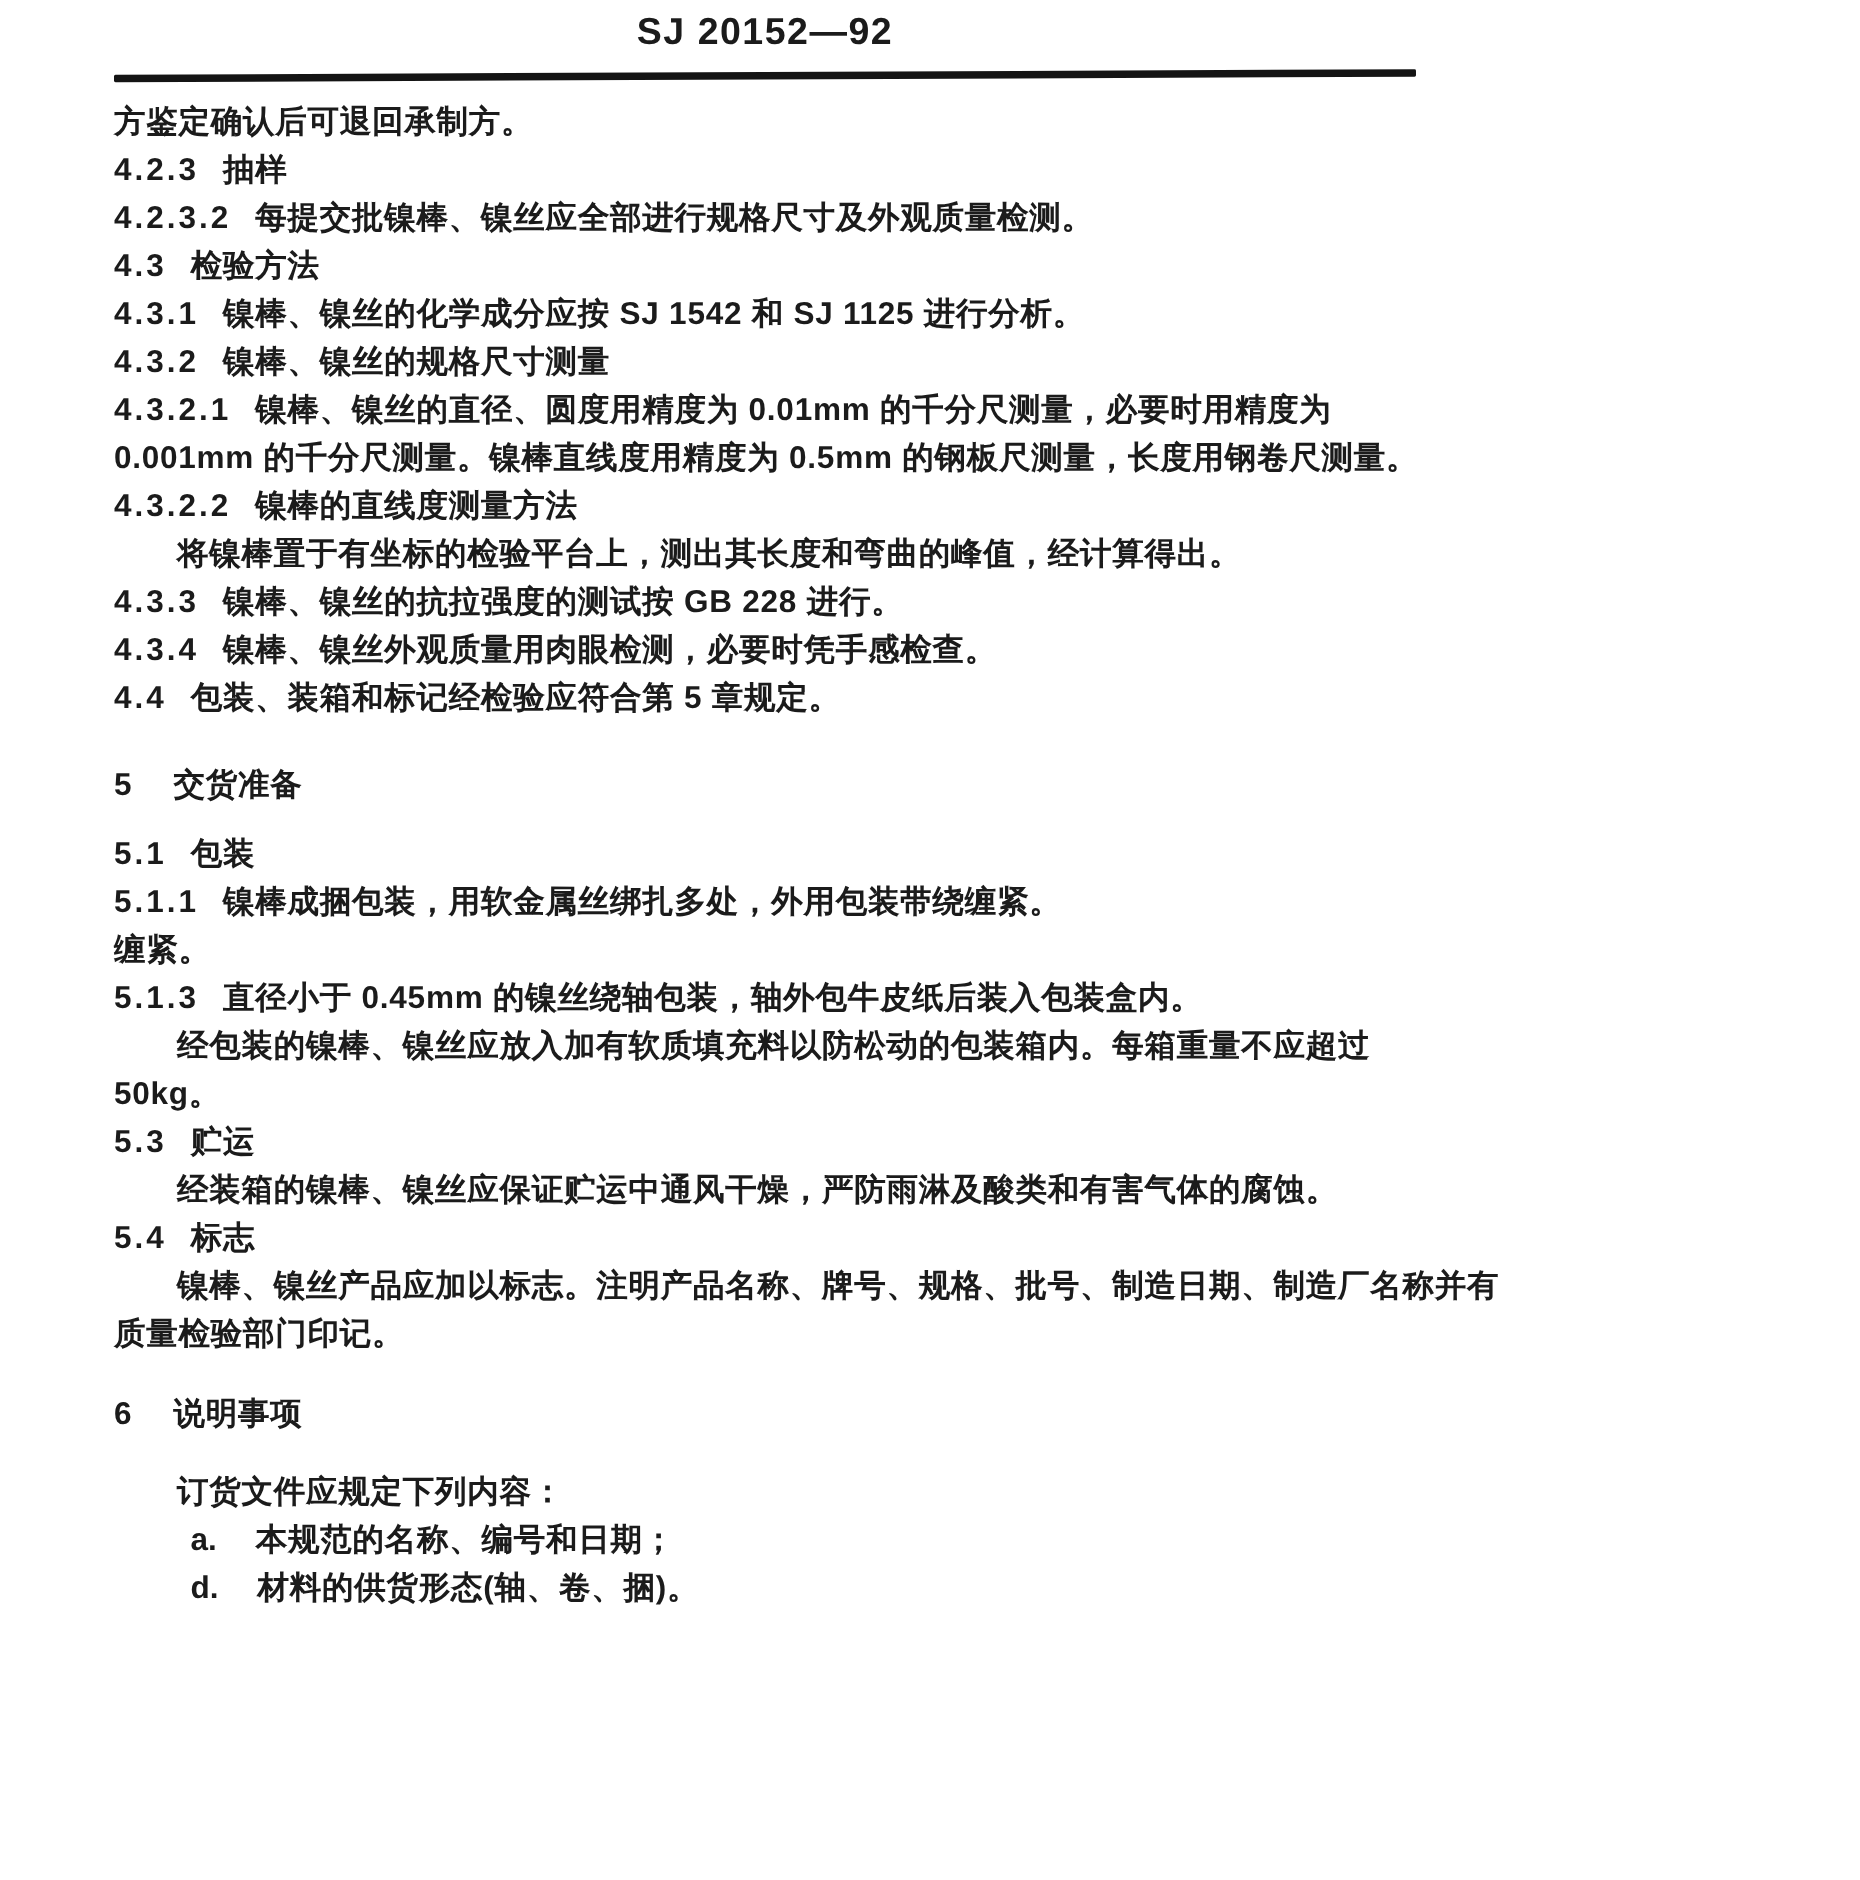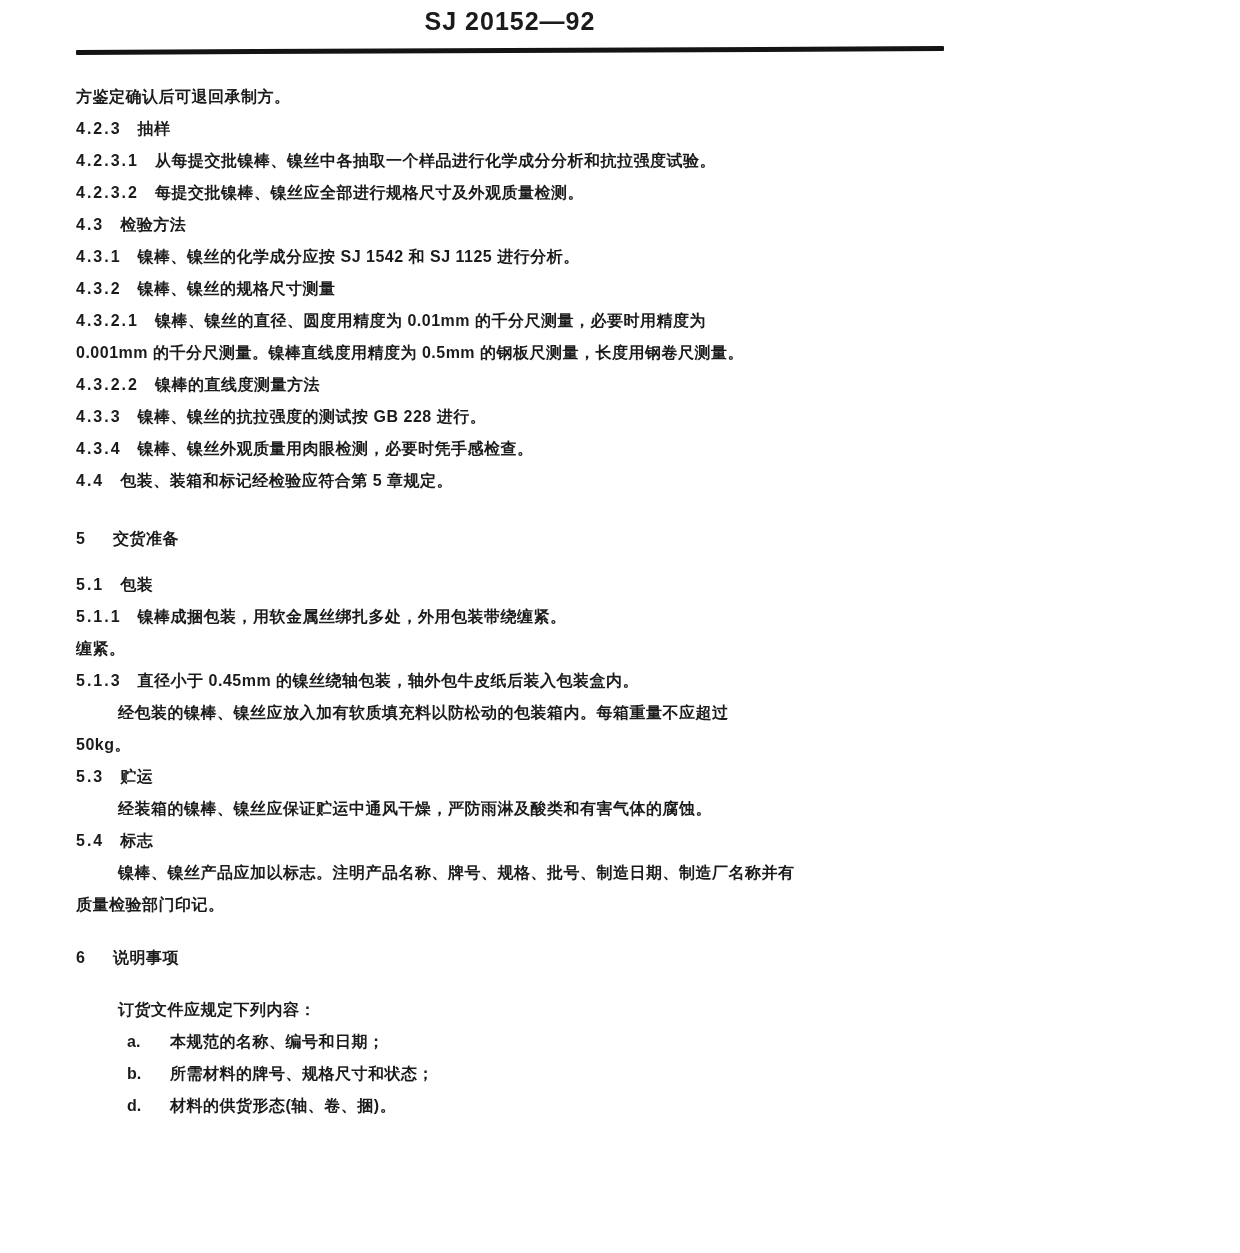--- a/index.html
+++ b/index.html
@@ -29,22 +29,22 @@
     letter-spacing: 1px;
     font-family: "Liberation Sans", "DejaVu Sans", sans-serif;
   }
   .rule {
     height: 5px;
     background: #141414;
     transform: rotate(-0.25deg);
     border-radius: 1px;
   }
   .body {
-    padding-top: 28px;
-    font-size: 16px;
+    padding-top: 13px;
+    font-size: 21px;
   }
   .line {
     height: 32px;
     line-height: 32px;
     white-space: nowrap;
     letter-spacing: 0.5px;
   }
   .num {
     display: inline-block;
     margin-right: 16px;
@@ -72,36 +72,36 @@
 
     <div class="header">SJ 20152—92</div>
     <div class="rule"></div>
 
     <div class="body">
 
       <div class="line"><span>方鉴定确认后可退回承制方。</span></div>
 
       <div class="line"><span class="num">4.2.3</span><span>抽样</span></div>
 
-      <div class="line"><span class="num">4.2.3.1</span><span>从每提交批镍棒、镍丝中各抽取一个样品进行化学成分分析和抗拉强度试验。</span></div>
 
       <div class="line"><span class="num">4.2.3.2</span><span>每提交批镍棒、镍丝应全部进行规格尺寸及外观质量检测。</span></div>
 
       <div class="line"><span class="num">4.3</span><span>检验方法</span></div>
 
       <div class="line"><span class="num">4.3.1</span><span>镍棒、镍丝的化学成分应按 SJ 1542 和 SJ 1125 进行分析。</span></div>
 
       <div class="line"><span class="num">4.3.2</span><span>镍棒、镍丝的规格尺寸测量</span></div>
 
       <div class="line"><span class="num">4.3.2.1</span><span>镍棒、镍丝的直径、圆度用精度为 0.01mm 的千分尺测量，必要时用精度为</span></div>
 
       <div class="line"><span>0.001mm 的千分尺测量。镍棒直线度用精度为 0.5mm 的钢板尺测量，长度用钢卷尺测量。</span></div>
 
       <div class="line"><span class="num">4.3.2.2</span><span>镍棒的直线度测量方法</span></div>
 
+      <div class="line indent"><span>将镍棒置于有坐标的检验平台上，测出其长度和弯曲的峰值，经计算得出。</span></div>
 
       <div class="line"><span class="num">4.3.3</span><span>镍棒、镍丝的抗拉强度的测试按 GB 228 进行。</span></div>
 
       <div class="line"><span class="num">4.3.4</span><span>镍棒、镍丝外观质量用肉眼检测，必要时凭手感检查。</span></div>
 
       <div class="line"><span class="num">4.4</span><span>包装、装箱和标记经检验应符合第 5 章规定。</span></div>
 
       <div class="line chapter gap-xl"><span class="num">5</span><span>交货准备</span></div>
 
       <div class="line gap-sm"><span class="num">5.1</span><span>包装</span></div>
@@ -127,20 +127,19 @@
       <div class="line indent"><span>镍棒、镍丝产品应加以标志。注明产品名称、牌号、规格、批号、制造日期、制造厂名称并有</span></div>
 
       <div class="line"><span>质量检验部门印记。</span></div>
 
       <div class="line chapter gap-md"><span class="num">6</span><span>说明事项</span></div>
 
       <div class="line indent gap-col"><span>订货文件应规定下列内容：</span></div>
 
       <div class="line list"><span class="num">a.</span><span>本规范的名称、编号和日期；</span></div>
 
-      <div class="line list"><span class="num">b.</span><span>所需材料的牌号、规格尺寸和状态；</span></div>
 
 
       <div class="line list"><span class="num">d.</span><span>材料的供货形态(轴、卷、捆)。</span></div>
 
     </div>
   </div>
 </div>
 
 </body></html>

